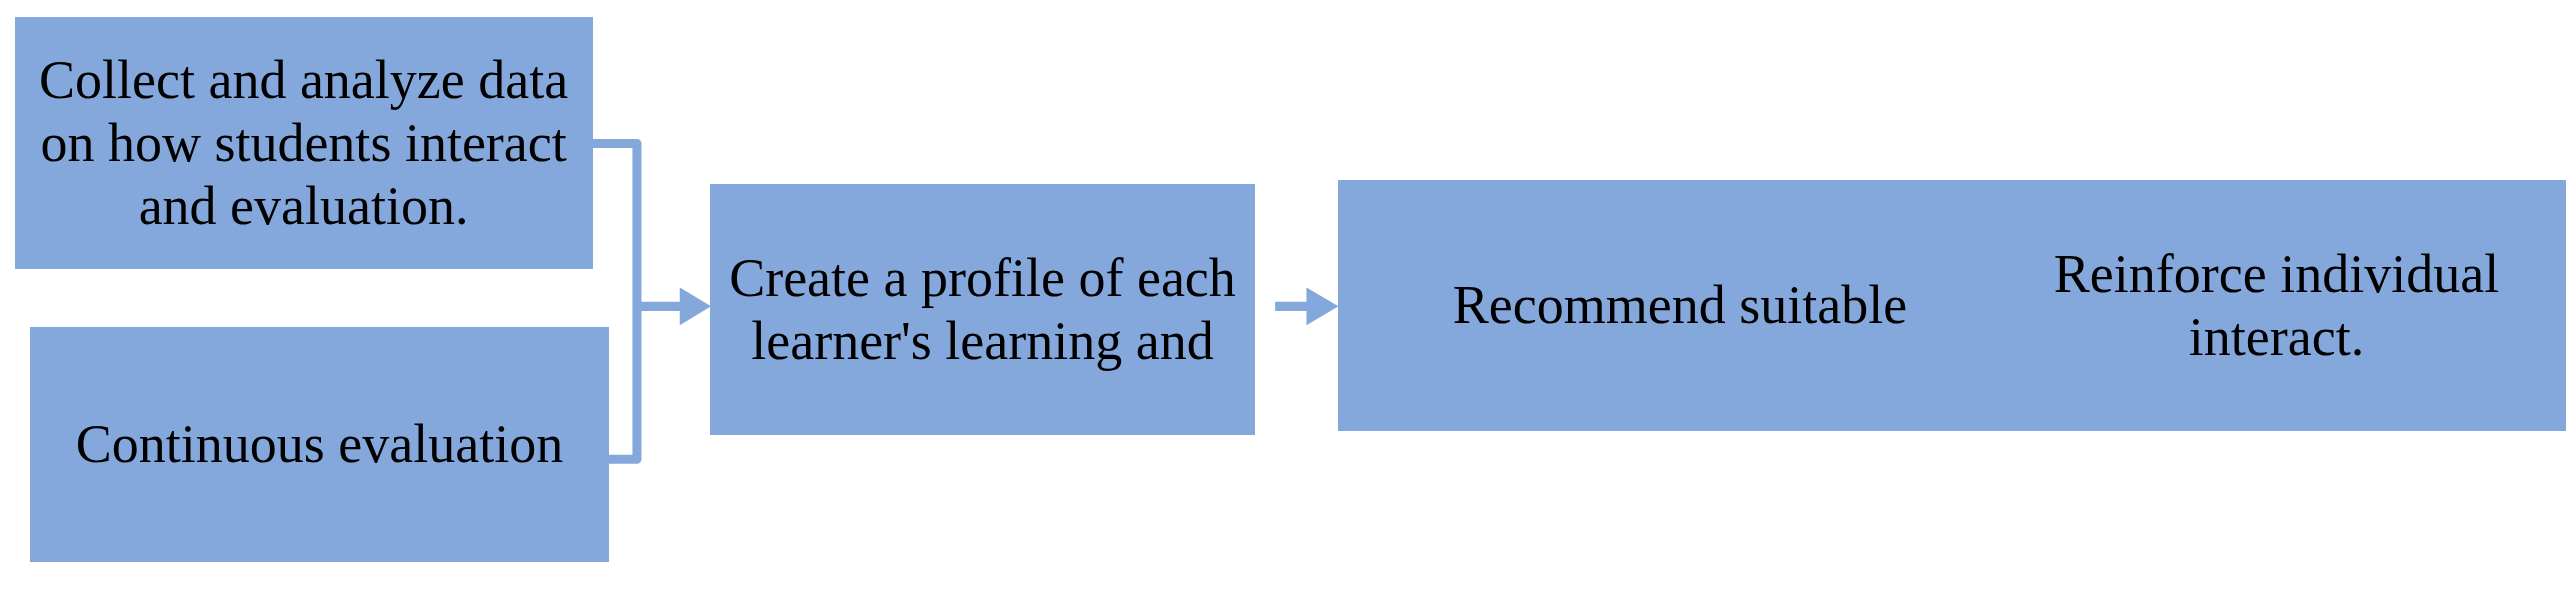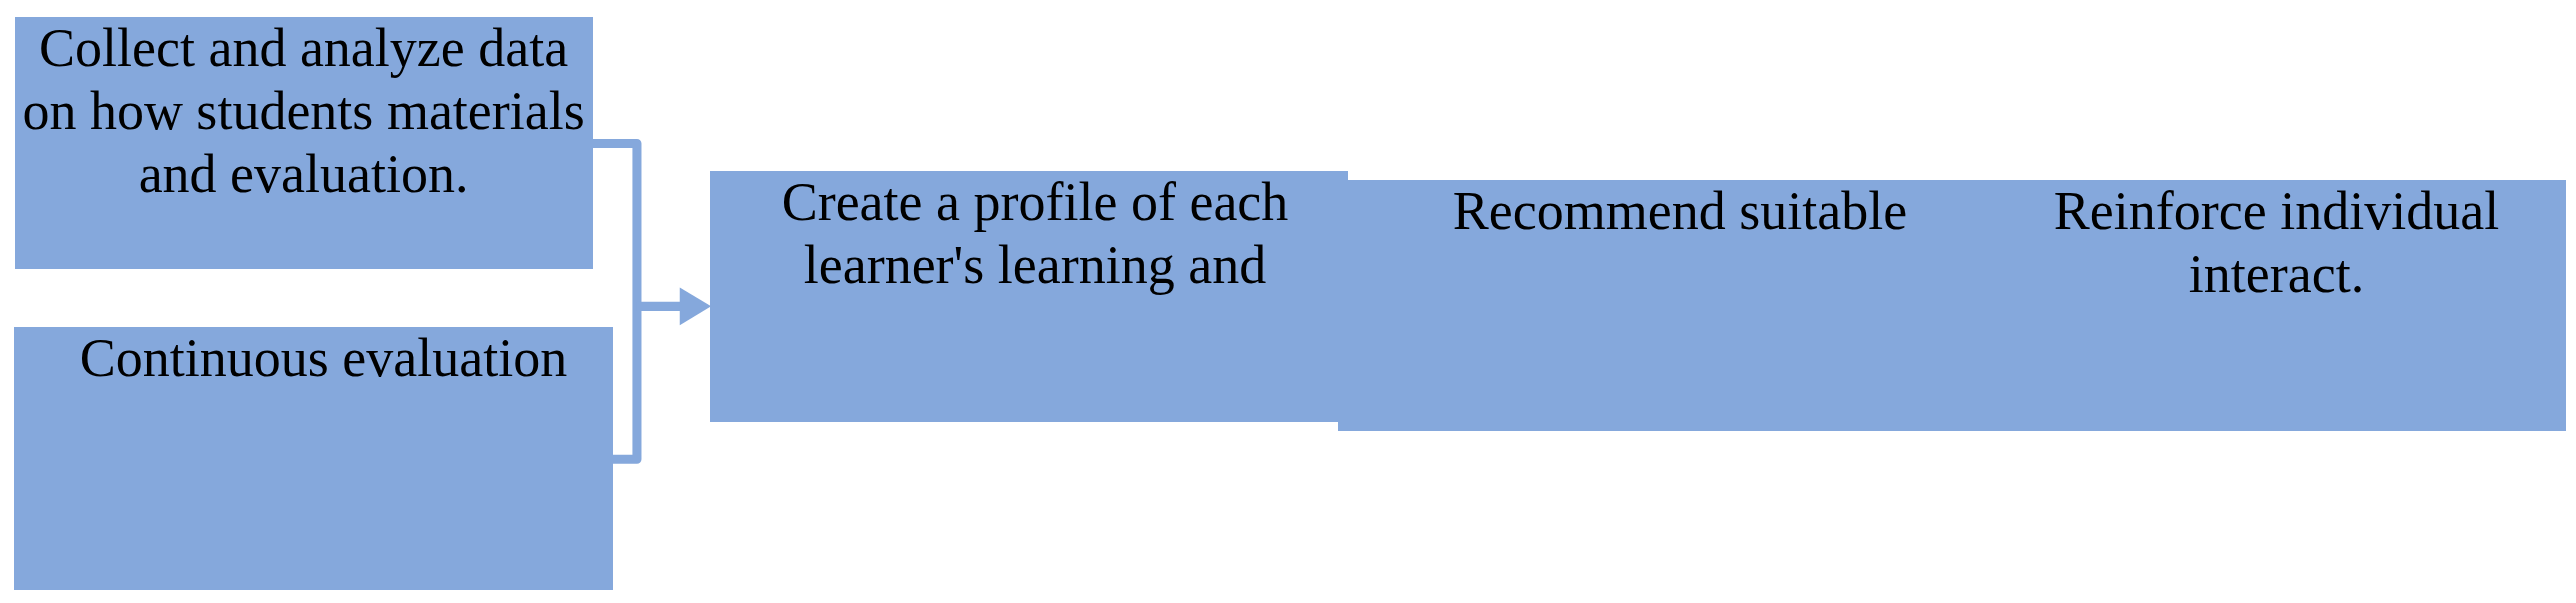--- a/index.html
+++ b/index.html
@@ -22,28 +22,29 @@
     width: 2576px;
     height: 603px;
   }
   .flow-box {
     position: absolute;
     background: var(--fill, #85a8dc);
     color: var(--text, #000000);
     display: flex;
     flex-direction: column;
     align-items: center;
+    justify-content: center;
     text-align: center;
     font-size: 54px;
     line-height: 63px;
     white-space: nowrap;
   }
   .box-collect     { left: 14.6px;   top: 17.4px;  width: 578px; height: 252px; }
-  .box-continuous  { left: 14px;   top: 327px; width: 579px; height: 263px; padding-left: 20px; }
-  .box-profile     { left: 710px; top: 171px; width: 626px; height: 251px; padding-left: 12px; }
+  .box-continuous  { left: 30px;   top: 327px; width: 579px; height: 235px; }
+  .box-profile     { left: 710px; top: 184px; width: 545px; height: 251px; }
   .box-recommend   { left: 1338px; top: 180px; width: 684px; height: 251px; font-family: Liberation Serif, serif; }
   .box-reinforce   { left: 1979px; top: 180px; width: 579px; height: 251px; margin-left: 8px; }
 </style>
 </head>
 <body>
 
 <div class="canvas" style="--bg: #ffffff; --fill: #85a8dc; --text: #000000;">
 
   <svg class="connector-layer" viewBox="0 0 3699 866" xmlns="http://www.w3.org/2000/svg">
 
@@ -54,21 +55,21 @@
 
     <line x1="1831" y1="440" x2="1877" y2="440" stroke-width="13" stroke="#85a8dc"></line>
     <polygon points="1876,413 1922,440 1876,467" fill="#85a8dc"></polygon>
 
     <line x1="2753" y1="440" x2="2798" y2="440" stroke-width="13" stroke="#85a8dc"></line>
     <polygon points="2797,413 2842,440 2797,467" fill="#85a8dc"></polygon>
   </svg>
 
   <div class="flow-box box-collect">
     <div>Collect and analyze data</div>
-    <div>on how students materials</div>
+    <div>on how students interact</div>
     <div>and evaluation.</div>
   </div>
 
   <div class="flow-box box-continuous">
     <div>Continuous evaluation</div>
   </div>
 
   <div class="flow-box box-profile">
     <div>Create a profile of each</div>
     <div>learner's learning and</div>

